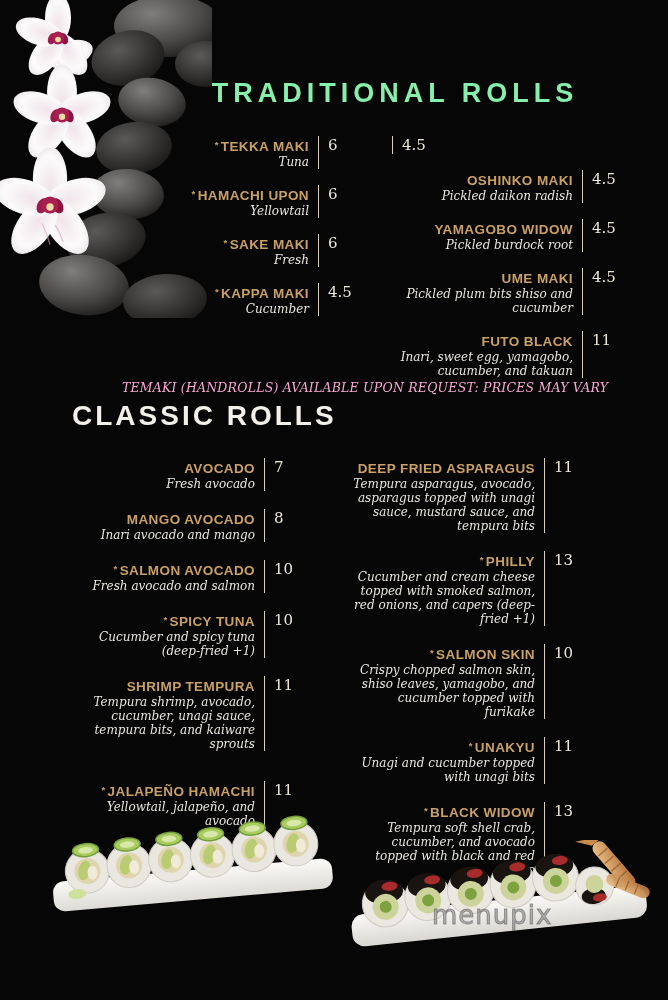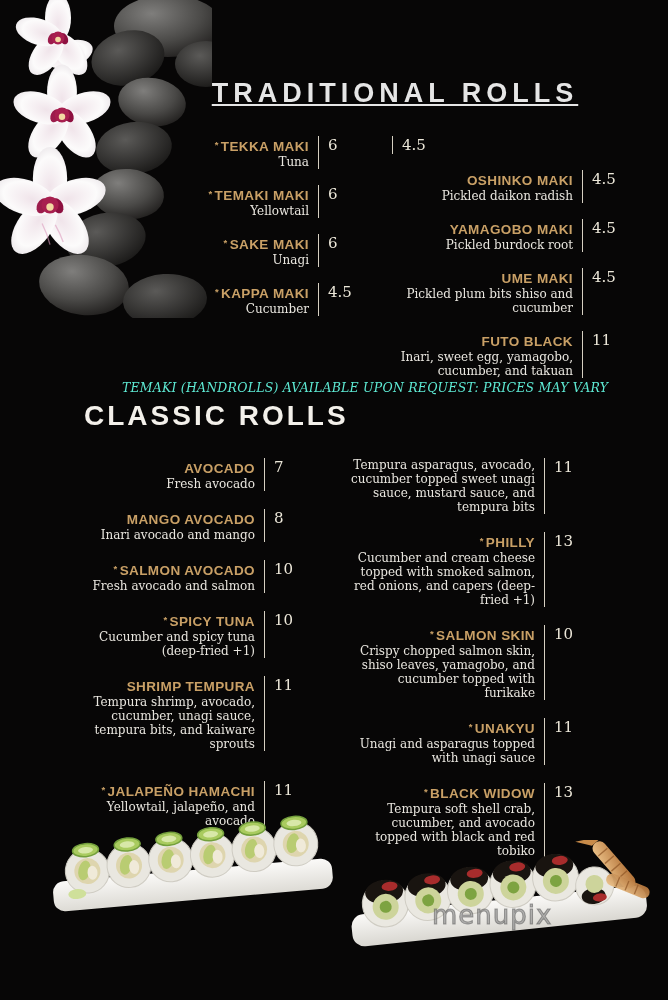--- a/index.html
+++ b/index.html
@@ -3,32 +3,32 @@
 <meta charset="utf-8">
 <style>
   html,body { margin:0; padding:0; background:#000; }
   .page {
     position:relative; width:668px; height:1000px; overflow:hidden;
     background:#070606; font-family:"Liberation Sans", sans-serif;
   }
   
   .trad-title {
     position:absolute; top:78px; left:160px; width:470px; margin:0;
-    text-align:center; color:#e5e5e5; font-size:27px; font-weight:bold;
-    letter-spacing:5px; white-space:nowrap;text-decoration:underline;
+    text-align:center; color:#86efac; font-size:27px; font-weight:bold;
+    letter-spacing:5px; white-space:nowrap;
   }
   .classic-title {
-    position:absolute; top:400px; left:84px; margin:0;
+    position:absolute; top:400px; left:72px; margin:0;
     color:#f3f0ea; font-size:28px; font-weight:bold; letter-spacing:3px;
     white-space:nowrap;
   }
   .note {
     position:absolute; top:380px; left:110px; width:510px; text-align:center;
     font-family:"DejaVu Serif", serif; font-style:italic; font-size:12.5px;
-    color:#5eead4; letter-spacing:0.2px; white-space:nowrap;
+    color:#f9a8d4; letter-spacing:0.2px; white-space:nowrap;
   }
   
   .cols { position:absolute; display:flex; }
   #trad-cols    { top:136px; left:126px; gap:28px; }
   #trad-cols    .col-0 { width:238px; }
   #trad-cols    .col-1 { width:236px; }
   #classic-cols { top:458px; left:58px;  gap:36px; }
   #classic-cols .col-0 { width:252px; }
   #classic-cols .col-1 { width:244px; }
 
@@ -37,21 +37,21 @@
   #classic-cols .col-0 .item:last-child { margin-top:30px; }
 
   .item-text  { flex:1; text-align:right; padding-right:9px; }
   .item-price {
     border-left:1.5px solid #d6d0c2; padding-left:9px; width:36px;
     color:#ece7d9; font-family:"DejaVu Serif", serif; font-size:15px; line-height:18px;
   }
   .nline { color:#c9a066; font-weight:bold; font-size:13.5px; letter-spacing:0.4px; line-height:17px; }
   .mark  { font-size:9.5px; vertical-align:3px; padding-right:2px; }
   .item-desc {
-    font-family:"DejaVu Serif", serif; font-size:12px;
+    font-family:"DejaVu Serif", serif; font-style:italic; font-size:12px;
     line-height:14px; color:#e9e6df; max-width:175px; margin-left:auto;
   }
   #classic-cols .col-1 .item-desc { max-width:205px; }
 
   
   .orchid-photo { position:absolute; top:0; left:0; }
   .plate-left   { position:absolute; top:812px; left:46px; }
   .plate-right  { position:absolute; top:840px; left:346px; }
   .watermark {
     position:absolute; top:900px; left:432px;
@@ -139,30 +139,30 @@
   <div class="item">
     <div class="item-text">
       <div class="nline"><span class="mark">*</span><span>TEKKA MAKI</span></div>
       <div class="item-desc">Tuna</div>
     </div>
     <div class="item-price">6</div>
   </div>
 
   <div class="item">
     <div class="item-text">
-      <div class="nline"><span class="mark">*</span><span>TEMAKI MAKI</span></div>
+      <div class="nline"><span class="mark">*</span><span>HAMACHI UPON</span></div>
       <div class="item-desc">Yellowtail</div>
     </div>
     <div class="item-price">6</div>
   </div>
 
   <div class="item">
     <div class="item-text">
       <div class="nline"><span class="mark">*</span><span>SAKE MAKI</span></div>
-      <div class="item-desc">Unagi</div>
+      <div class="item-desc">Fresh</div>
     </div>
     <div class="item-price">6</div>
   </div>
 
   <div class="item">
     <div class="item-text">
       <div class="nline"><span class="mark">*</span><span>KAPPA MAKI</span></div>
       <div class="item-desc">Cucumber</div>
     </div>
     <div class="item-price">4.5</div>
@@ -176,21 +176,21 @@
   <div class="item">
     <div class="item-text">
       <div class="nline"><span class="mark"></span><span>OSHINKO MAKI</span></div>
       <div class="item-desc">Pickled daikon radish</div>
     </div>
     <div class="item-price">4.5</div>
   </div>
 
   <div class="item">
     <div class="item-text">
-      <div class="nline"><span class="mark"></span><span>YAMAGOBO MAKI</span></div>
+      <div class="nline"><span class="mark"></span><span>YAMAGOBO WIDOW</span></div>
       <div class="item-desc">Pickled burdock root</div>
     </div>
     <div class="item-price">4.5</div>
   </div>
 
   <div class="item">
     <div class="item-text">
       <div class="nline"><span class="mark"></span><span>UME MAKI</span></div>
       <div class="item-desc">Pickled plum bits shiso and cucumber</div>
     </div>
@@ -255,21 +255,22 @@
     <div class="item-text">
       <div class="nline"><span class="mark">*</span><span>JALAPEÑO HAMACHI</span></div>
       <div class="item-desc">Yellowtail, jalapeño, and avocado</div>
     </div>
     <div class="item-price">11</div>
   </div>
 </div>
     <div class="col col-1">
   <div class="item">
     <div class="item-text">
-      <div class="item-desc">Tempura asparagus, avocado, cucumber topped sweet unagi sauce, mustard sauce, and tempura bits</div>
+      <div class="nline"><span class="mark"></span><span>DEEP FRIED ASPARAGUS</span></div>
+      <div class="item-desc">Tempura asparagus, avocado, asparagus topped with unagi sauce, mustard sauce, and tempura bits</div>
     </div>
     <div class="item-price">11</div>
   </div>
 
   <div class="item">
     <div class="item-text">
       <div class="nline"><span class="mark">*</span><span>PHILLY</span></div>
       <div class="item-desc">Cucumber and cream cheese topped with smoked salmon, red onions, and capers (deep-fried +1)</div>
     </div>
     <div class="item-price">13</div>
@@ -279,21 +280,21 @@
     <div class="item-text">
       <div class="nline"><span class="mark">*</span><span>SALMON SKIN</span></div>
       <div class="item-desc">Crispy chopped salmon skin, shiso leaves, yamagobo, and cucumber topped with furikake</div>
     </div>
     <div class="item-price">10</div>
   </div>
 
   <div class="item">
     <div class="item-text">
       <div class="nline"><span class="mark">*</span><span>UNAKYU</span></div>
-      <div class="item-desc">Unagi and asparagus topped with unagi sauce</div>
+      <div class="item-desc">Unagi and cucumber topped with unagi bits</div>
     </div>
     <div class="item-price">11</div>
   </div>
 
   <div class="item">
     <div class="item-text">
       <div class="nline"><span class="mark">*</span><span>BLACK WIDOW</span></div>
       <div class="item-desc">Tempura soft shell crab, cucumber, and avocado topped with black and red tobiko</div>
     </div>
     <div class="item-price">13</div>

